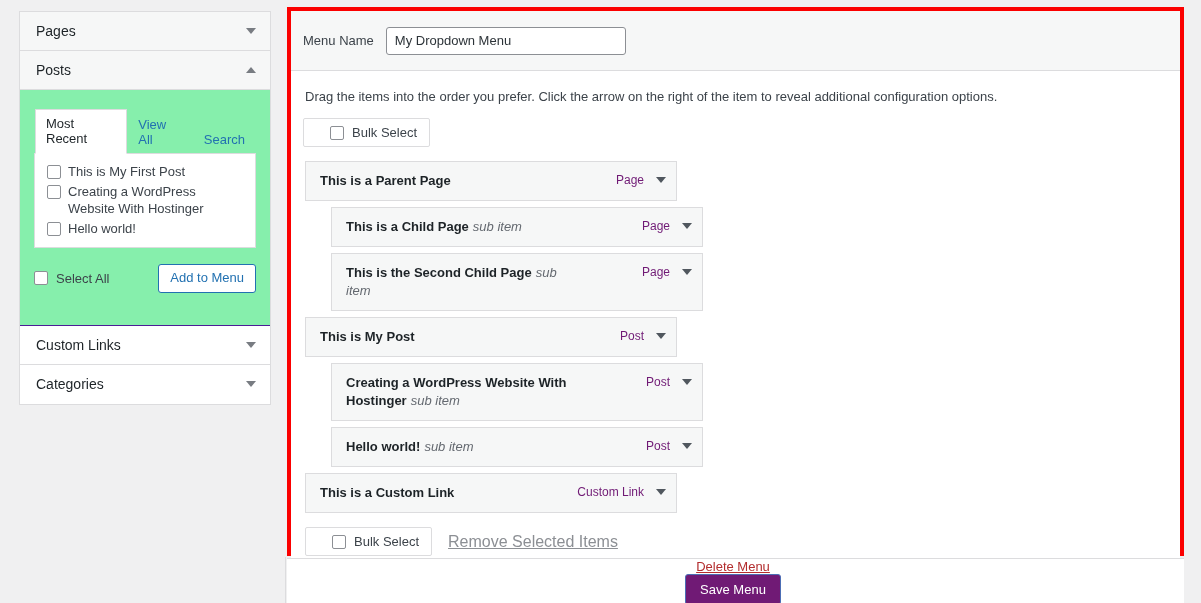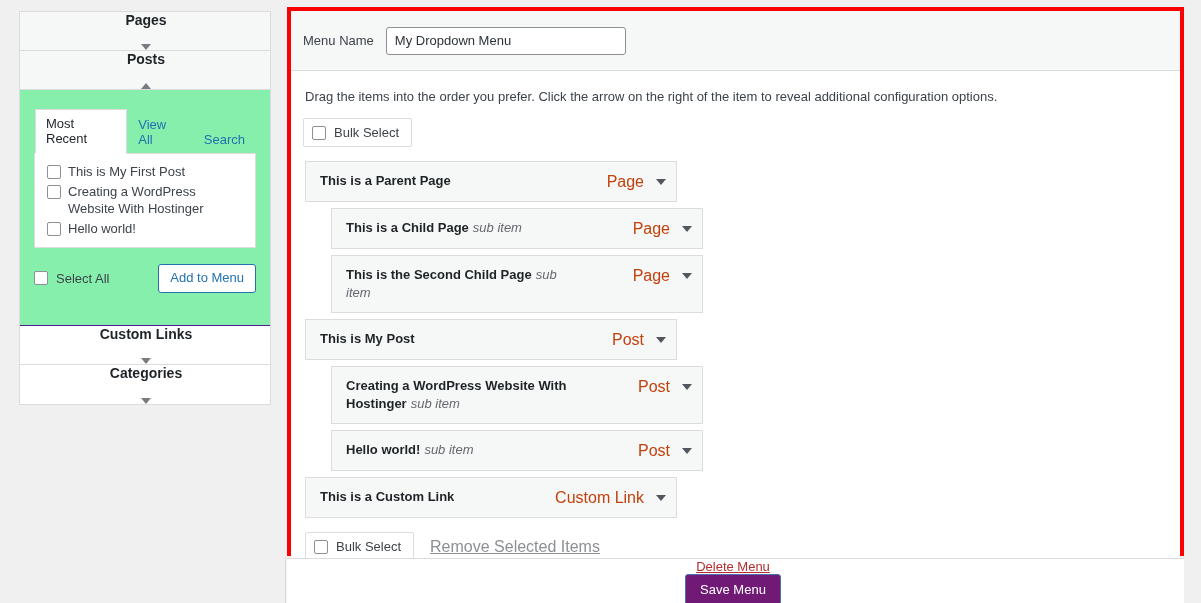--- a/index.html
+++ b/index.html
@@ -25,24 +25,23 @@
   }
   .accordion-header {
     height: 39px;
     display: flex;
     align-items: center;
     justify-content: space-between;
     padding: 0 14px 0 16px;
     background: #f6f7f7;
     border-bottom: 1px solid #dcdcde;
     font-size: 14px;
-    font-weight: bold;
+    font-weight: normal;
     color: #1d2327;
     cursor: pointer;
-    flex-direction: column;
   }
   .accordion-header.plain { background: #ffffff; }
   .accordion-header.no-border { border-bottom: none; }
   .caret {
     width: 0; height: 0;
     border-left: 5px solid transparent;
     border-right: 5px solid transparent;
     border-top: 6px solid #787c82;
   }
   .caret.up {
@@ -178,21 +177,21 @@
     color: #3c434a;
     margin: 0 0 14px 2px;
   }
 
   .bulk-box {
     display: inline-flex;
     align-items: center;
     border: 1px solid #dcdcde;
     background: #fff;
     border-radius: 2px;
-    padding: 6px 12px 6px 8px;
+    padding: 6px 12px 6px 26px;
     font-size: 13px;
     color: #3c434a;
     cursor: pointer;
   }
   .bulk-box .chkbox { margin: 0 8px 0 0; }
 
   .menu-list { margin-top: 14px; }
 
   .menu-item {
     background: #f6f7f7;
@@ -222,22 +221,22 @@
     margin-left: 4px;
   }
   .mi-right {
     display: flex;
     align-items: center;
     gap: 12px;
     padding-top: 1px;
     white-space: nowrap;
   }
   .mi-type {
-    font-size: 16px;
-    color: #c2410c;
+    font-size: 12px;
+    color: #701a75;
   }
   .mi-caret {
     width: 0; height: 0;
     border-left: 5px solid transparent;
     border-right: 5px solid transparent;
     border-top: 6px solid #50575e;
     cursor: pointer;
   }
 
   .bulk-footer {

